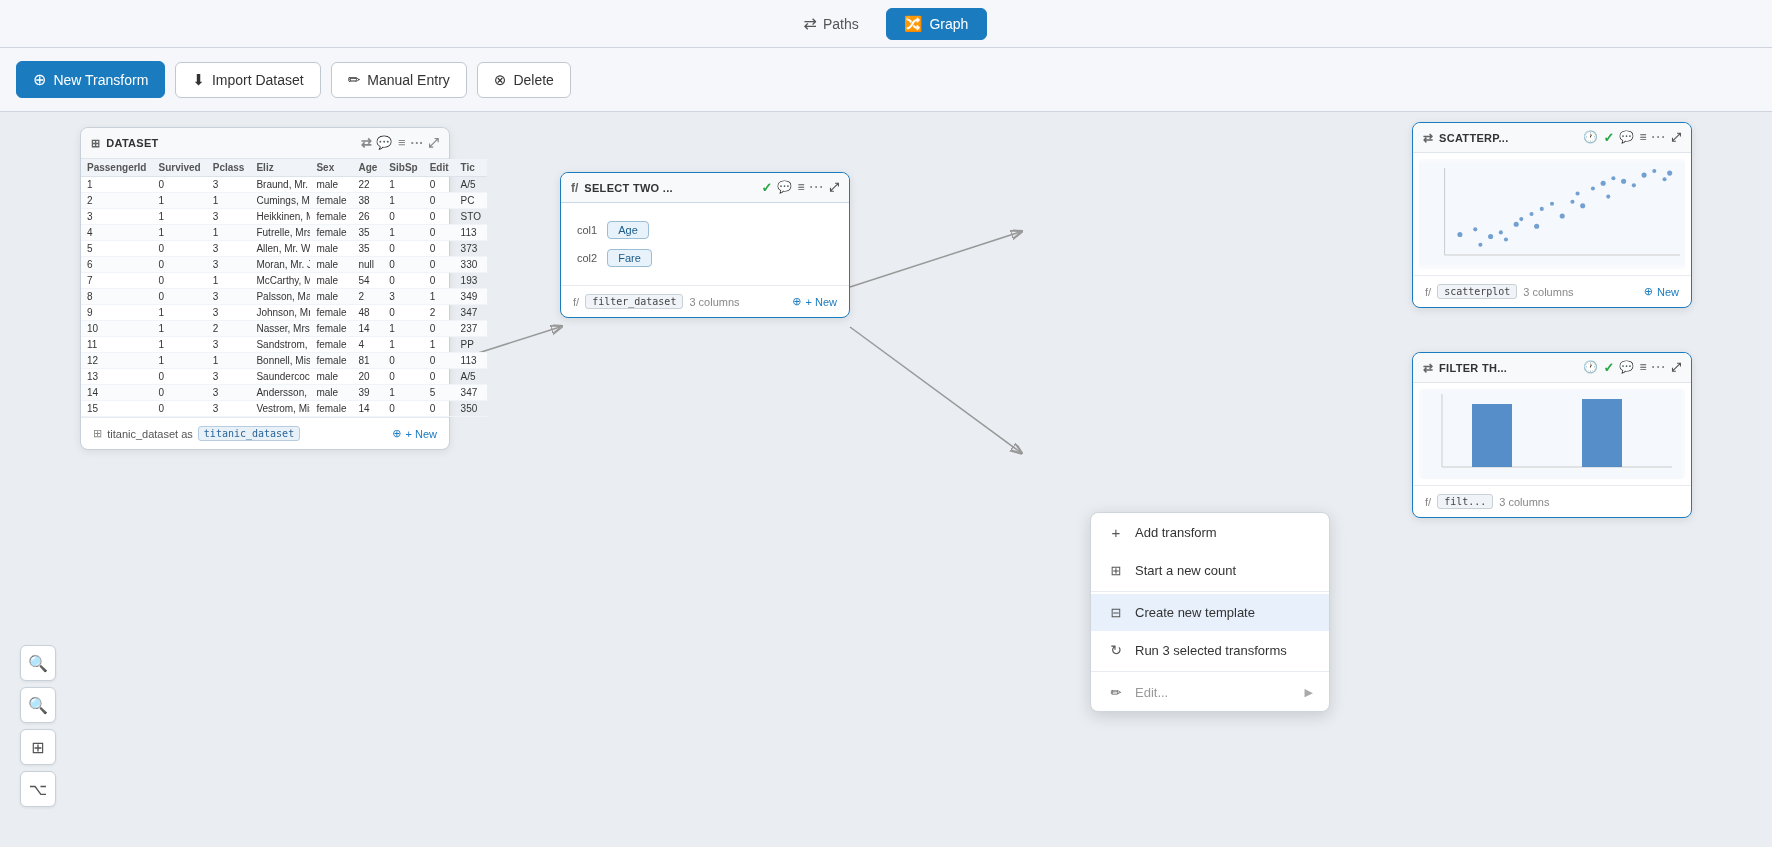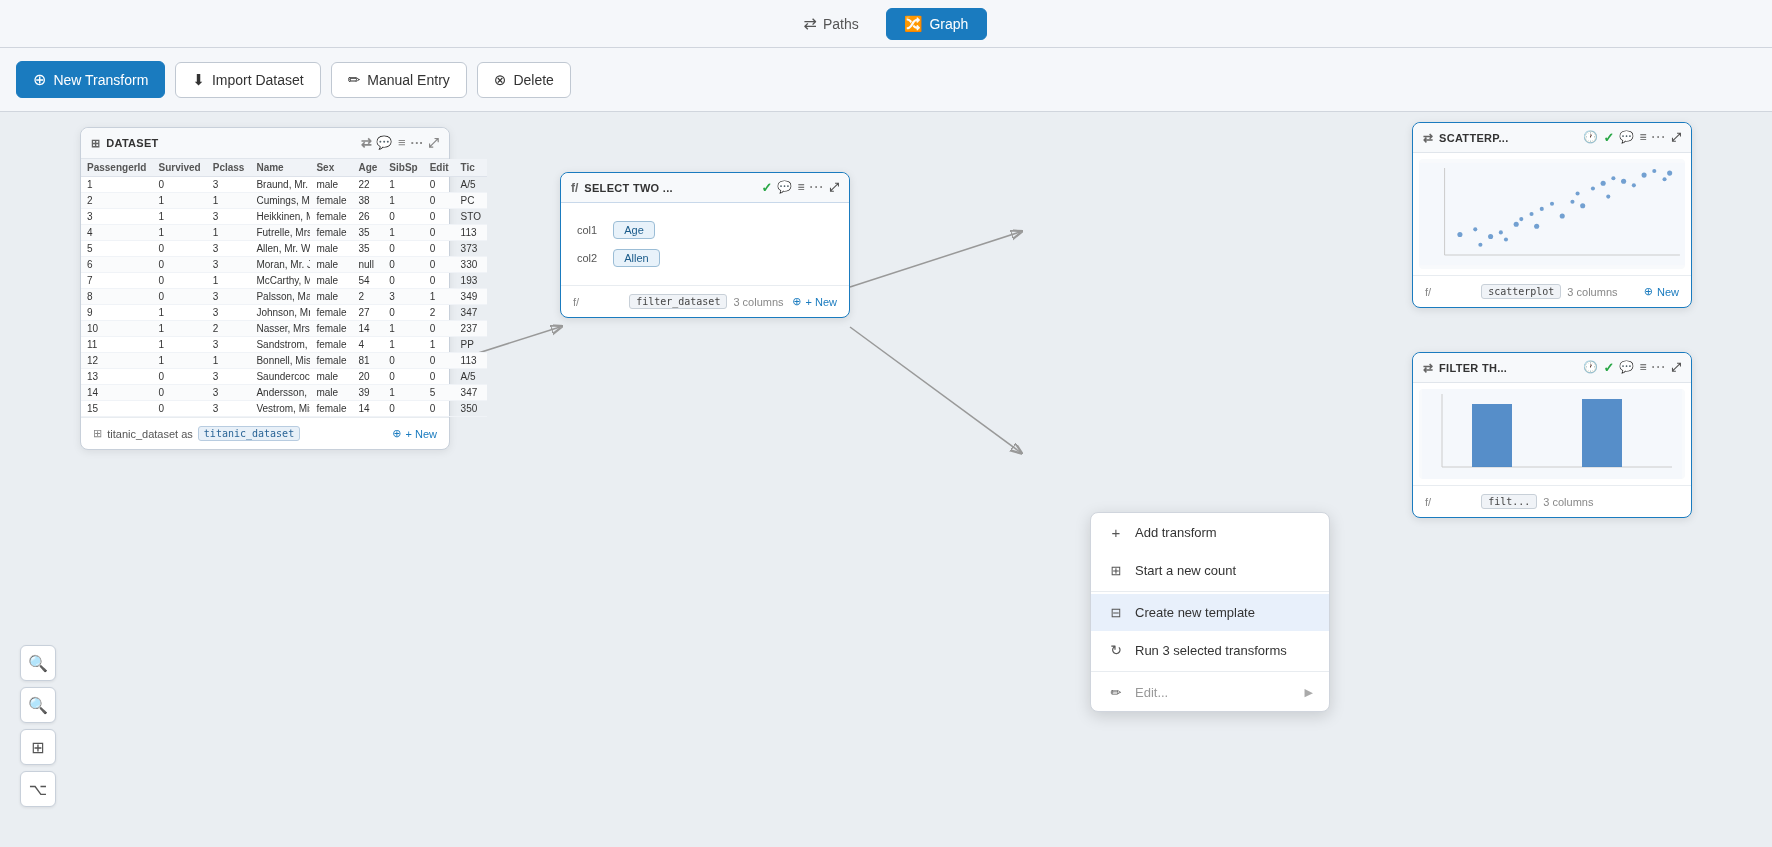--- a/index.html
+++ b/index.html
@@ -83,27 +83,27 @@
     }
 
     
     .select-card {
       position: absolute; top: 60px; left: 560px;
       width: 290px; background: #fff; border: 1.5px solid #1a7bbf; border-radius: 8px;
       font-size: 12px; box-shadow: 0 2px 8px rgba(0,0,0,0.1);
     }
     .select-card .card-header { border-color: #c8d8ea; }
     .select-card-body { padding: 18px 16px; display: flex; flex-direction: column; gap: 10px; }
-    .col-row { display: flex; align-items: center; gap: 16px; font-size: 11px; color: #555; }
+    .col-row { display: flex; align-items: center; gap: 10px; font-size: 11px; color: #555; }
     .col-tag { background: #e8f2fa; border: 1px solid #9bbdd6; border-radius: 4px; padding: 2px 10px; font-size: 11px; color: #1a5b8a; font-weight: 500; }
     .select-card-footer {
       padding: 8px 12px; border-top: 1px solid #e8ecf0; display: flex; align-items: center;
       justify-content: space-between; font-size: 11px; color: #555;
     }
-    .fn-badge { background: #f0f3f7; border: 1px solid #c8d0d8; border-radius: 3px; padding: 1px 6px; font-family: monospace; font-size: 10px; color: #444; margin-left: 44px; }
+    .fn-badge { background: #f0f3f7; border: 1px solid #c8d0d8; border-radius: 3px; padding: 1px 6px; font-family: monospace; font-size: 10px; color: #444; }
 
     
     .scatter-card {
       position: absolute; top: 10px; right: 80px;
       width: 280px; background: #fff; border: 1.5px solid #1a7bbf; border-radius: 8px;
       font-size: 12px; box-shadow: 0 2px 8px rgba(0,0,0,0.1);
     }
     .chart-area { height: 110px; background: #f8fafc; margin: 6px; border-radius: 4px; overflow: hidden; position: relative; }
     .scatter-plot { width: 100%; height: 100%; }
 
@@ -238,21 +238,21 @@
         <span style="font-size:13px; cursor:pointer;">···</span>
         <span style="font-size:13px; cursor:pointer;">⤢</span>
       </div>
     </div>
     <table class="data-table">
       <thead>
         <tr>
           <th>PassengerId</th>
           <th>Survived</th>
           <th>Pclass</th>
-          <th>Name</th>
+          <th>Eliz</th>
           <th>Sex</th>
           <th>Age</th>
           <th>SibSp</th>
           <th>Edit</th>
           <th>Tic</th>
         </tr>
       </thead>
       <tbody id="dataset-tbody">
           <tr>
             <td>1</td>
@@ -341,21 +341,21 @@
             <td>3</td>
             <td>1</td>
             <td>349</td>
           </tr>
           <tr>
             <td>9</td>
             <td>1</td>
             <td>3</td>
             <td>Johnson, Mrs. Osc...</td>
             <td>female</td>
-            <td>27</td>
+            <td>48</td>
             <td>0</td>
             <td>2</td>
             <td>347</td>
           </tr>
           <tr>
             <td>10</td>
             <td>1</td>
             <td>2</td>
             <td>Nasser, Mrs. Nicho...</td>
             <td>female</td>
@@ -448,21 +448,21 @@
         <span class="status-expand" style="cursor:pointer;">⤢</span>
       </div>
     </div>
     <div class="select-card-body">
       <div class="col-row">
         <span>col1</span>
         <span class="col-tag">Age</span>
       </div>
       <div class="col-row">
         <span>col2</span>
-        <span class="col-tag">Allen</span>
+        <span class="col-tag">Fare</span>
       </div>
     </div>
     <div class="select-card-footer">
       <div style="display:flex; align-items:center; gap:6px;">
         <span style="font-size:11px; color:#888;">f/</span>
         <span class="fn-badge">filter_dataset</span>
         <span style="color:#888;">3 columns</span>
       </div>
       <div class="new-btn">
         <span>⊕</span>

